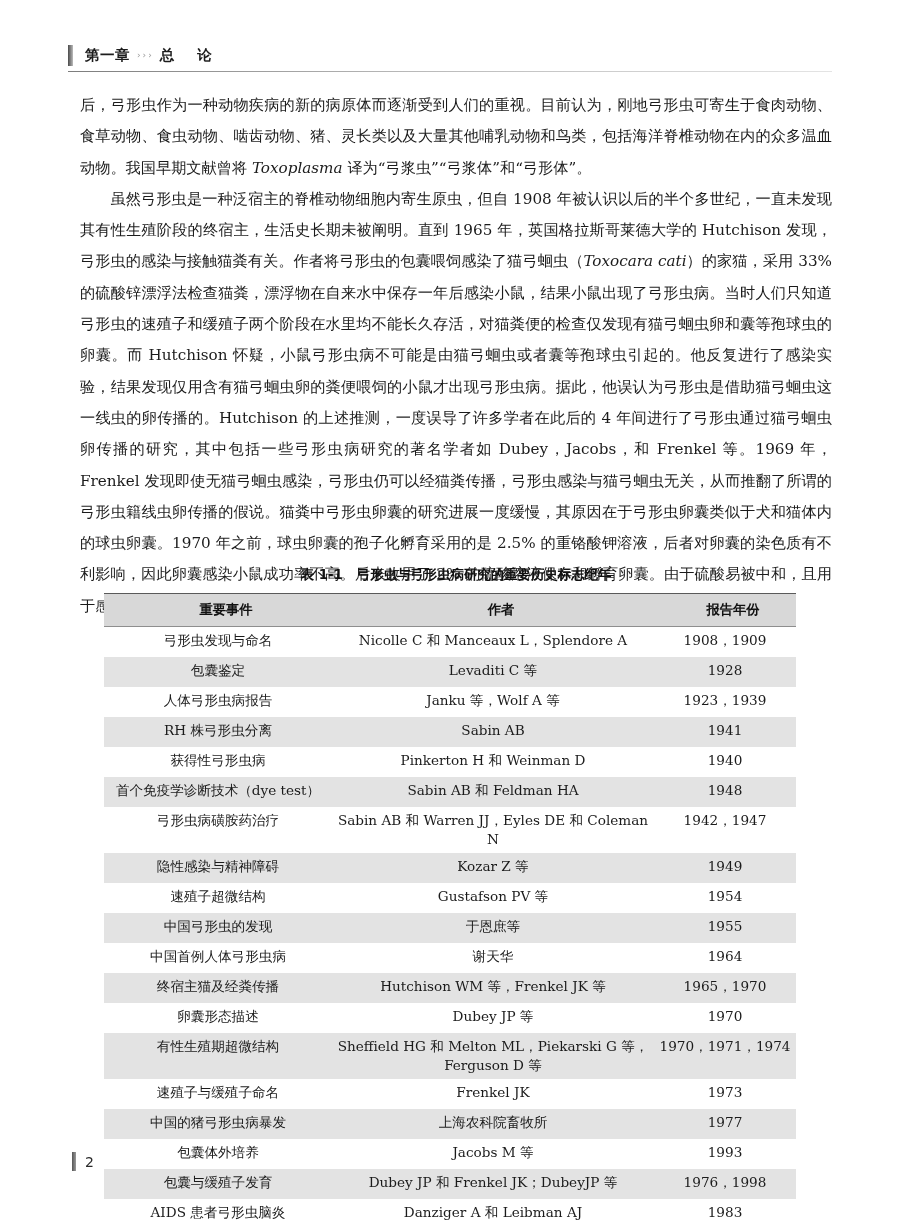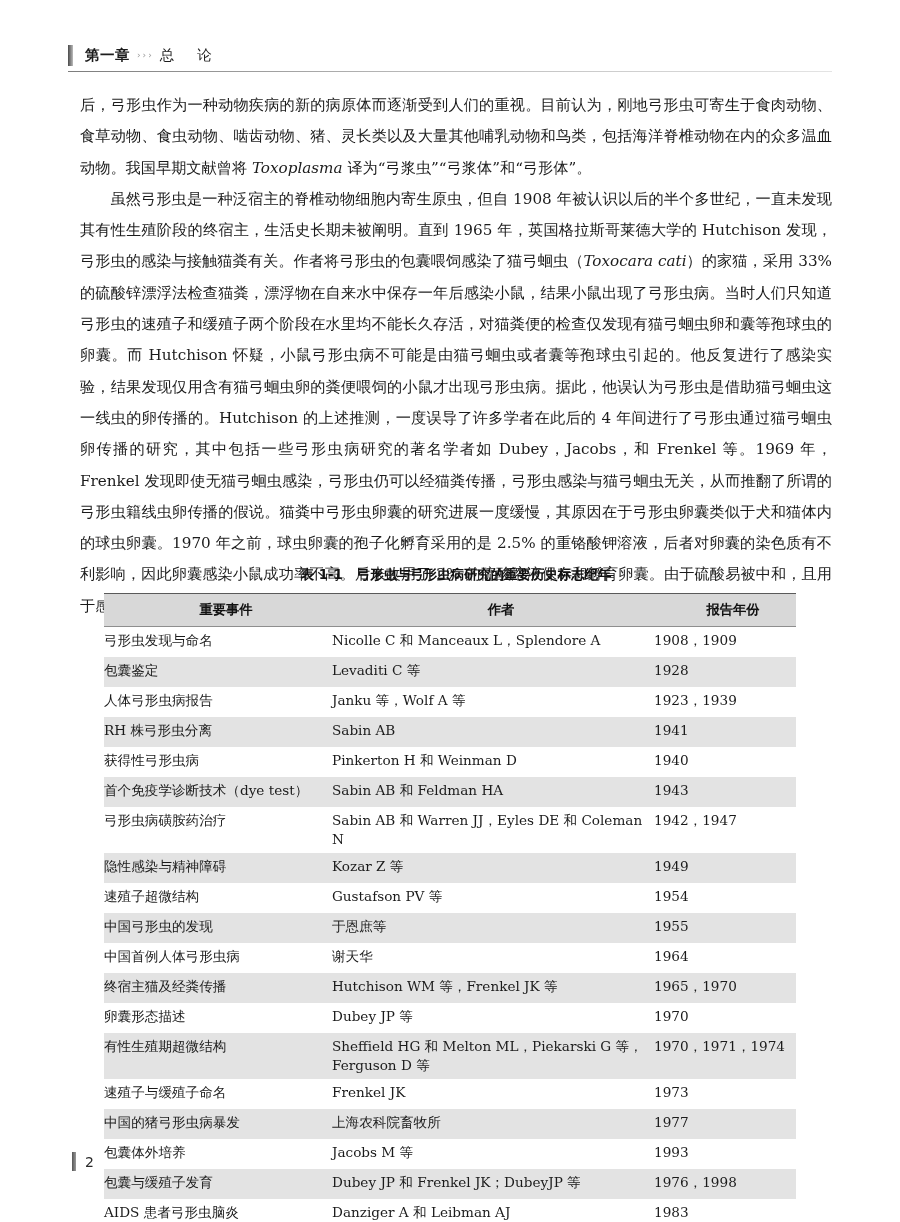--- a/index.html
+++ b/index.html
@@ -50,21 +50,21 @@
   .runhead-arrows {
     font-family: "DejaVu Sans", "Liberation Sans", sans-serif;
     font-size: 9px;
     color: #9a9a9a;
     margin: 0 6px 0 7px;
     letter-spacing: 2px;
     line-height: 1;
   }
   .runhead-title {
     font-family: "DejaVu Sans", "Liberation Sans", sans-serif;
-    font-weight: normal;
+    font-weight: bold;
     font-size: 14.5px;
     color: #1c1c1c;
     letter-spacing: 1px;
   }
   .runhead-title .sp { display: inline-block; width: 22px; }
   .runhead-rule {
     position: absolute;
     left: 68px;
     top: 71px;
     width: 764px;
@@ -130,20 +130,21 @@
     padding: 5px 0 5px 16px;
     height: 22px;
     color: #111;
   }
   table.hist tbody td {
     padding: 4px 0 4px 0;
     height: 22px;
     vertical-align: top;
     line-height: 19px;
     color: #1b1b1b;
+    text-align: center;
   }
   table.hist tbody tr.shade td { background: #e3e3e3; }
   table.hist tbody tr.plain td { background: #ffffff; }
   td.c-event { padding-left: 7px; }
   td.c-author { padding-left: 4px; margin-top: 42px; }
   td.c-year  { padding-left: 6px; }
   col.w-event  { width: 228px; }
   col.w-author { width: 322px; }
   col.w-year   { width: 142px; }
 
@@ -223,21 +224,21 @@
             <td class="c-year">1941</td>
           </tr>
           <tr class="plain">
             <td class="c-event">获得性弓形虫病</td>
             <td class="c-author">Pinkerton H 和 Weinman D</td>
             <td class="c-year">1940</td>
           </tr>
           <tr class="shade">
             <td class="c-event">首个免疫学诊断技术（dye test）</td>
             <td class="c-author">Sabin AB 和 Feldman HA</td>
-            <td class="c-year">1943</td>
+            <td class="c-year">1948</td>
           </tr>
           <tr class="plain">
             <td class="c-event">弓形虫病磺胺药治疗</td>
             <td class="c-author">Sabin AB 和 Warren JJ，Eyles DE 和 Coleman N</td>
             <td class="c-year">1942，1947</td>
           </tr>
           <tr class="shade">
             <td class="c-event">隐性感染与精神障碍</td>
             <td class="c-author">Kozar Z 等</td>
             <td class="c-year">1949</td>

